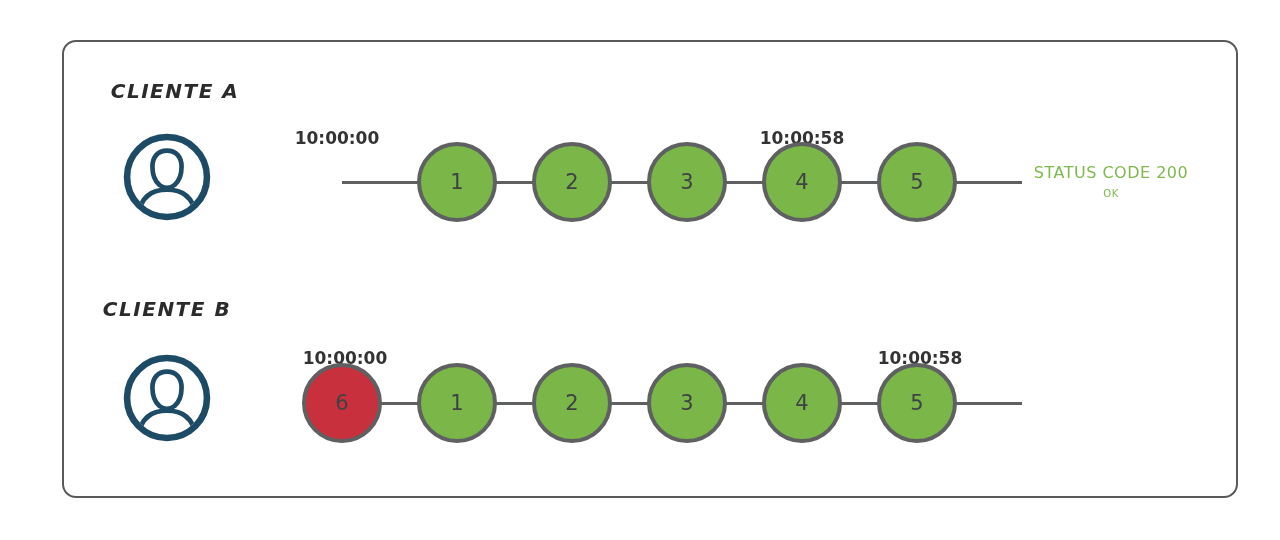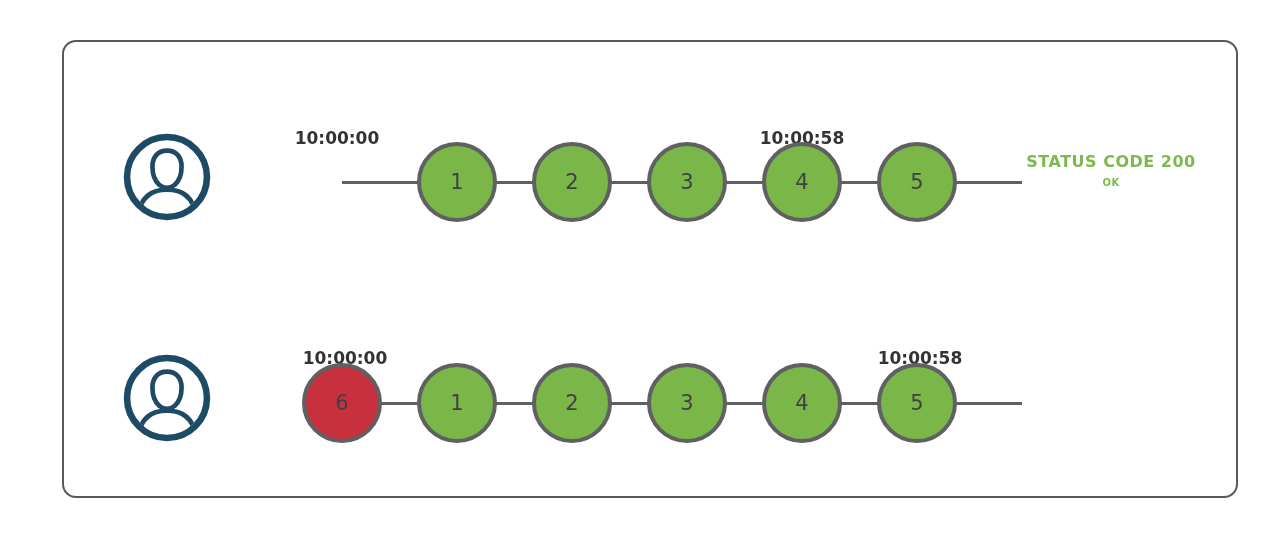--- a/index.html
+++ b/index.html
@@ -60,36 +60,38 @@
   .circle.ok{background:var(--c-ok);}
   .circle.limited{background:var(--c-limited);}
   .track .circle:nth-of-type(1){left:0px;}
   .track .circle:nth-of-type(2){left:115px;}
   .track .circle:nth-of-type(3){left:230px;}
   .track .circle:nth-of-type(4){left:345px;}
   .track .circle:nth-of-type(5){left:460px;}
   .track .circle:nth-of-type(6){left:575px;}
   .status{
     position:absolute;left:1026px;width:170px;
-    text-align:center;font-weight:bold;
+    text-align:center;font-weight:normal;
     font-size:16px;line-height:21px;
     letter-spacing:0.5px;
+    margin-top:11px;
   }
   .status.a{top:151px;}
   .status.b{top:374px;}
   .status .line2{font-size:10px;}
   .status.ok{color:var(--c-ok-text);}
   .status.limited{color:var(--c-limited-text);}
 </style>
 </head>
 <body>
 
 <div class="stage">
   <div class="frame"></div>
 
+  <div class="client-label a">CLIENTE A</div>
 
   <div class="user-badge a">
     <svg viewBox="0 0 100 100" width="94" height="94">
       <defs>
           <clipPath id="clipA">
             <circle cx="50" cy="50" r="39"></circle>
           </clipPath>
         </defs>
       <circle cx="50" cy="50" r="42.5" fill="none" stroke="var(--c-icon)" stroke-width="7"></circle>
       <g clip-path="url(#clipA)" fill="none" stroke="var(--c-icon)" stroke-width="5">
@@ -109,20 +111,21 @@
     <div class="circle ok">3</div>
     <div class="circle ok">4</div>
     <div class="circle ok">5</div>
   </div>
 
   <div class="status a ok">
     <div class="line1">STATUS CODE 200</div>
     <div class="line2">OK</div>
   </div>
 
+  <div class="client-label b">CLIENTE B</div>
 
   <div class="user-badge b">
     <svg viewBox="0 0 100 100" width="94" height="94">
       <defs>
           <clipPath id="clipB">
             <circle cx="50" cy="50" r="39"></circle>
           </clipPath>
         </defs>
       <circle cx="50" cy="50" r="42.5" fill="none" stroke="var(--c-icon)" stroke-width="7"></circle>
       <g clip-path="url(#clipB)" fill="none" stroke="var(--c-icon)" stroke-width="5">

